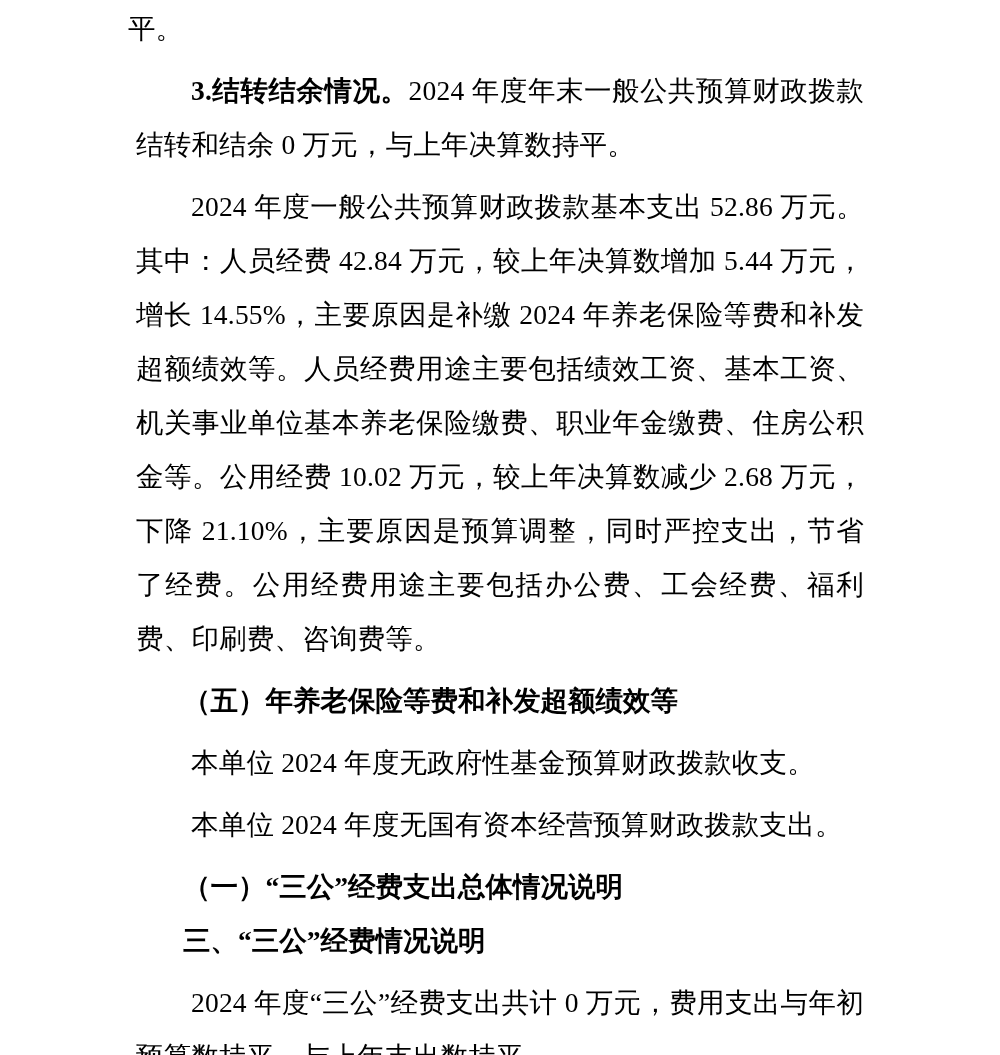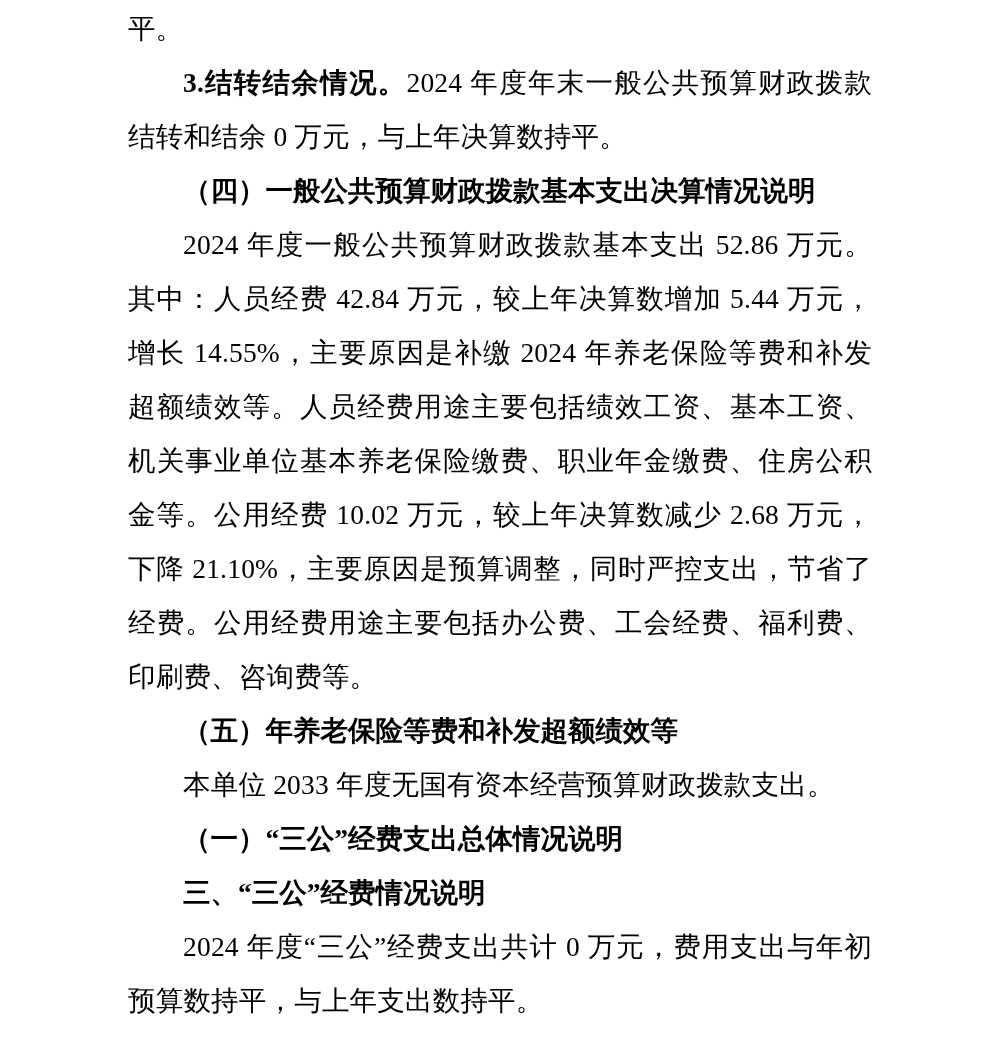--- a/index.html
+++ b/index.html
@@ -19,21 +19,21 @@
     height: 1055px;
     box-sizing: border-box;
     padding: 0 128px 0 128px;
     position: relative;
   }
   .para {
     font-size: 27.5px;
     line-height: 54px;
     text-align: justify;
     text-justify: inter-ideograph;
-    margin: 0;
+    margin: 8px;
     letter-spacing: 0.2px;
   }
   .indent {
     text-indent: 2em;
   }
   .bold {
     font-weight: bold;
   }
   .heading {
     font-size: 27.5px;
@@ -55,29 +55,29 @@
 </style>
 </head>
 <body>
 
 <div class="page">
 
   <p class="first-line">平。</p>
 
   <p class="para indent stretch"><span class="bold">3.结转结余情况。</span><span>2024 年度年末一般公共预算财政拨款结转和结余 0 万元，与上年决算数持平。</span></p>
 
-  <p class="heading">（四）一般公共预算财政拨款基本支出决算情况说明</p>
 
   <p class="para indent stretch">2024 年度一般公共预算财政拨款基本支出 52.86 万元。其中：人员经费 42.84 万元，较上年决算数增加 5.44 万元，增长 14.55%，主要原因是补缴 2024 年养老保险等费和补发超额绩效等。人员经费用途主要包括绩效工资、基本工资、机关事业单位基本养老保险缴费、职业年金缴费、住房公积金等。公用经费 10.02 万元，较上年决算数减少 2.68 万元，下降 21.10%，主要原因是预算调整，同时严控支出，节省了经费。公用经费用途主要包括办公费、工会经费、福利费、印刷费、咨询费等。</p>
 
   <p class="heading">（五）年养老保险等费和补发超额绩效等</p>
 
+  <p class="para indent">本单位 2024 年度无政府性基金预算财政拨款收支。</p>
 
 
-  <p class="para indent">本单位 2033 年度无国有资本经营预算财政拨款支出。</p>
+  <p class="para indent">本单位 2024 年度无国有资本经营预算财政拨款支出。</p>
 
   <p class="heading">（一）“三公”经费支出总体情况说明</p>
 
   <p class="heading">三、“三公”经费情况说明</p>
 
   <p class="para indent stretch">2024 年度“三公”经费支出共计 0 万元，费用支出与年初预算数持平，与上年支出数持平。</p>
 
 </div>
 
 </body></html>

